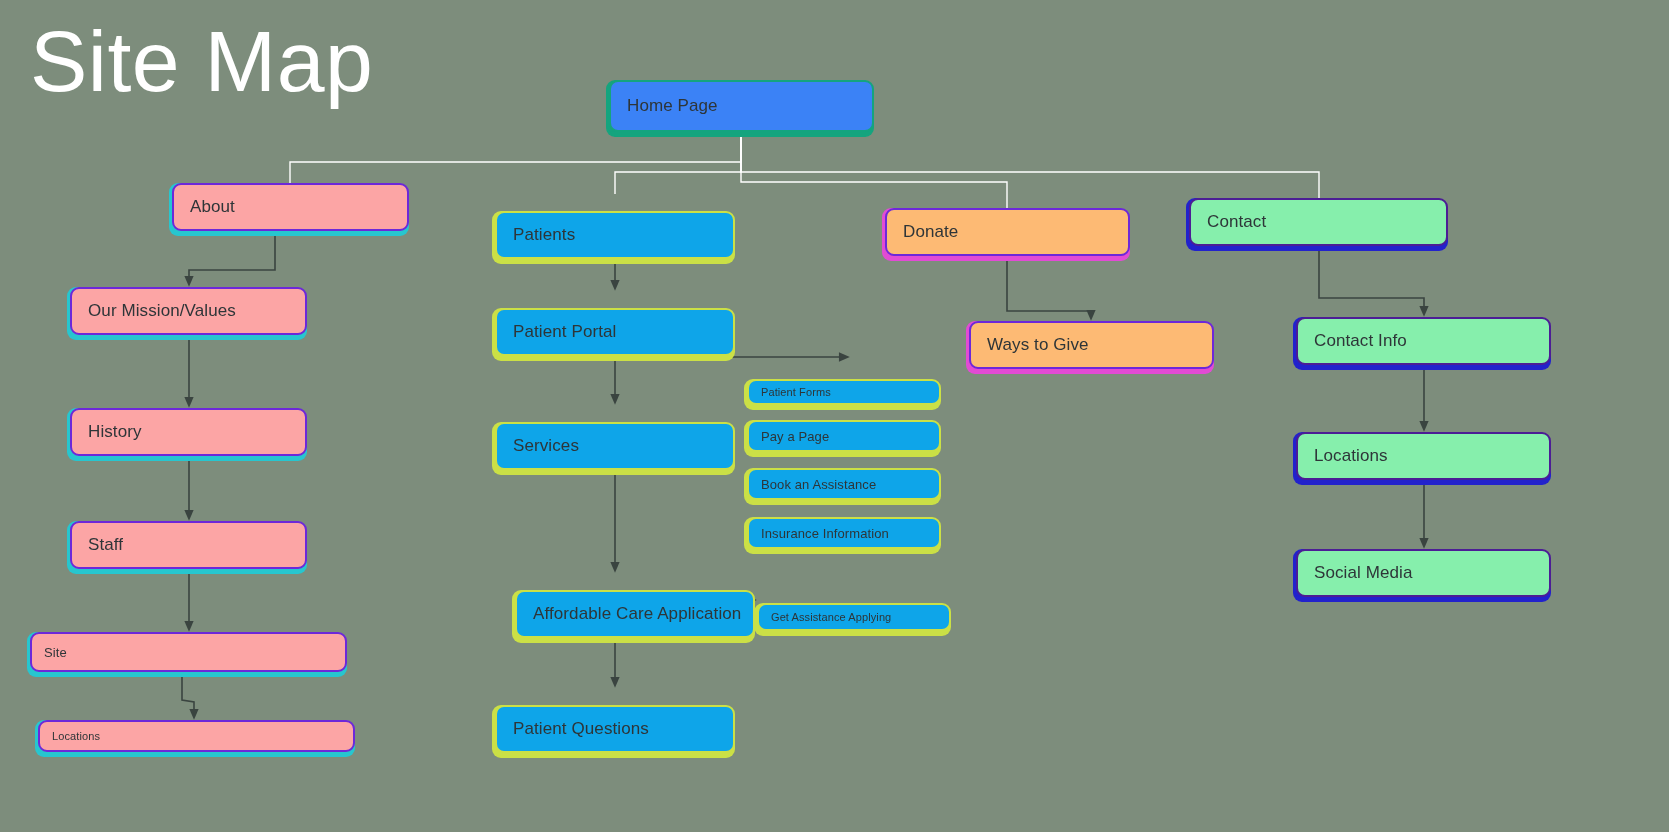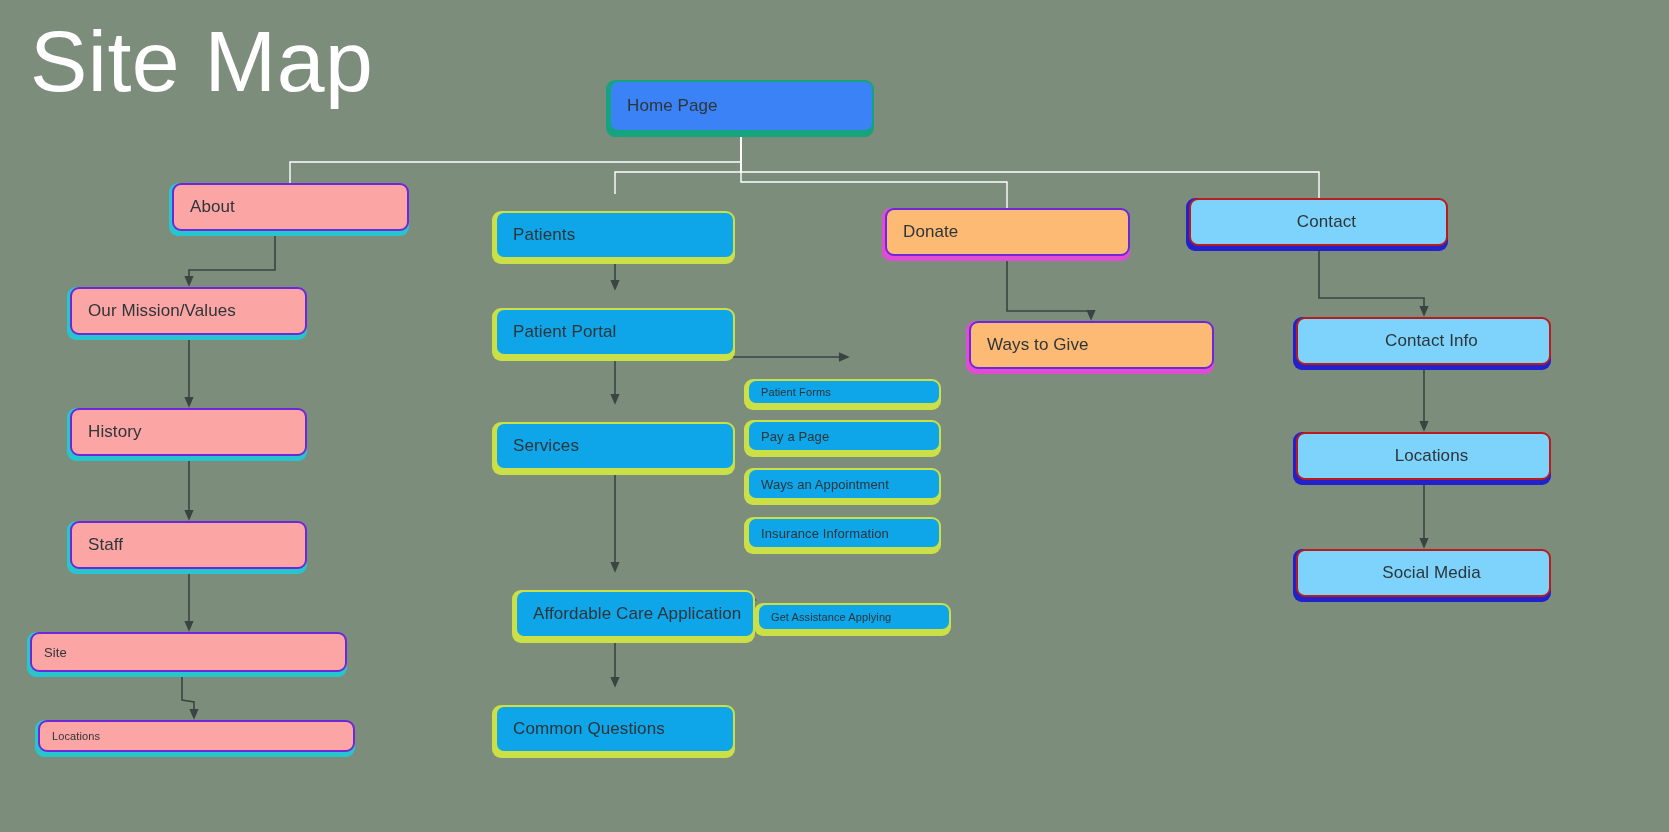--- a/index.html
+++ b/index.html
@@ -47,22 +47,22 @@
   }
   
   .n-teal   { background:#3b82f6; border:2px solid #15a47e;
               box-shadow: -3px 0 0 #15a47e, 0 5px 0 #15a47e, -3px 5px 0 #15a47e; }
   .n-cyan   { background:#fca5a5; border:2px solid #6d28d9;
               box-shadow: -3px 0 0 #27c6cf, 0 5px 0 #27c6cf, -3px 5px 0 #27c6cf; }
   .n-lime   { background:#0ea5e9; border:2px solid #cbe046;
               box-shadow: -3px 0 0 #cbe046, 0 5px 0 #cbe046, -3px 5px 0 #cbe046; margin-top: 17px; }
   .n-pink   { background:#fdba74; border:2px solid #6d28d9;
               box-shadow: -3px 0 0 #e24bd4, 0 5px 0 #e24bd4, -3px 5px 0 #e24bd4; }
-  .n-blue   { background:#7dd3fc; border:2px solid #b91c1c;
-              box-shadow: -3px 0 0 #2222cc, 0 5px 0 #2222cc, -3px 5px 0 #2222cc; justify-content: center; }
+  .n-blue   { background:#86efac; border:2px solid #4c1d95;
+              box-shadow: -3px 0 0 #2222cc, 0 5px 0 #2222cc, -3px 5px 0 #2222cc; }
   .sz-sm { font-size: 11px; padding-left: 12px; }
   .sz-md { font-size: 13px; padding-left: 12px; }
 </style>
 </head>
 <body style="background: rgb(125, 141, 124);">
 
 <div id="canvas" style="background: rgb(125, 141, 124);">
 
   <div id="title" style="color: #ffffff;">Site Map</div>
 
@@ -126,30 +126,30 @@
       <div class="node n-lime " style="left: 495px; top: 291px; width: 240px; height: 48px;">
         <span>Patient Portal</span>
       </div>
       <div class="node n-lime " style="left: 495px; top: 405px; width: 240px; height: 48px;">
         <span>Services</span>
       </div>
       <div class="node n-lime " style="left: 515px; top: 573px; width: 240px; height: 48px;">
         <span>Affordable Care Application</span>
       </div>
       <div class="node n-lime " style="left: 495px; top: 688px; width: 240px; height: 48px;">
-        <span>Common Questions</span>
+        <span>Patient Questions</span>
       </div>
       <div class="node n-lime sz-sm" style="left: 747px; top: 362px; width: 194px; height: 26px;">
         <span>Patient Forms</span>
       </div>
       <div class="node n-lime sz-md" style="left: 747px; top: 403px; width: 194px; height: 32px;">
         <span>Pay a Page</span>
       </div>
       <div class="node n-lime sz-md" style="left: 747px; top: 451px; width: 194px; height: 32px;">
-        <span>Ways an Appointment</span>
+        <span>Book an Assistance</span>
       </div>
       <div class="node n-lime sz-md" style="left: 747px; top: 500px; width: 194px; height: 32px;">
         <span>Insurance Information</span>
       </div>
       <div class="node n-lime sz-sm" style="left: 757px; top: 586px; width: 194px; height: 28px;">
         <span>Get Assistance Applying</span>
       </div>
       <div class="node n-pink " style="left: 885px; top: 208px; width: 245px; height: 48px;">
         <span>Donate</span>
       </div>

